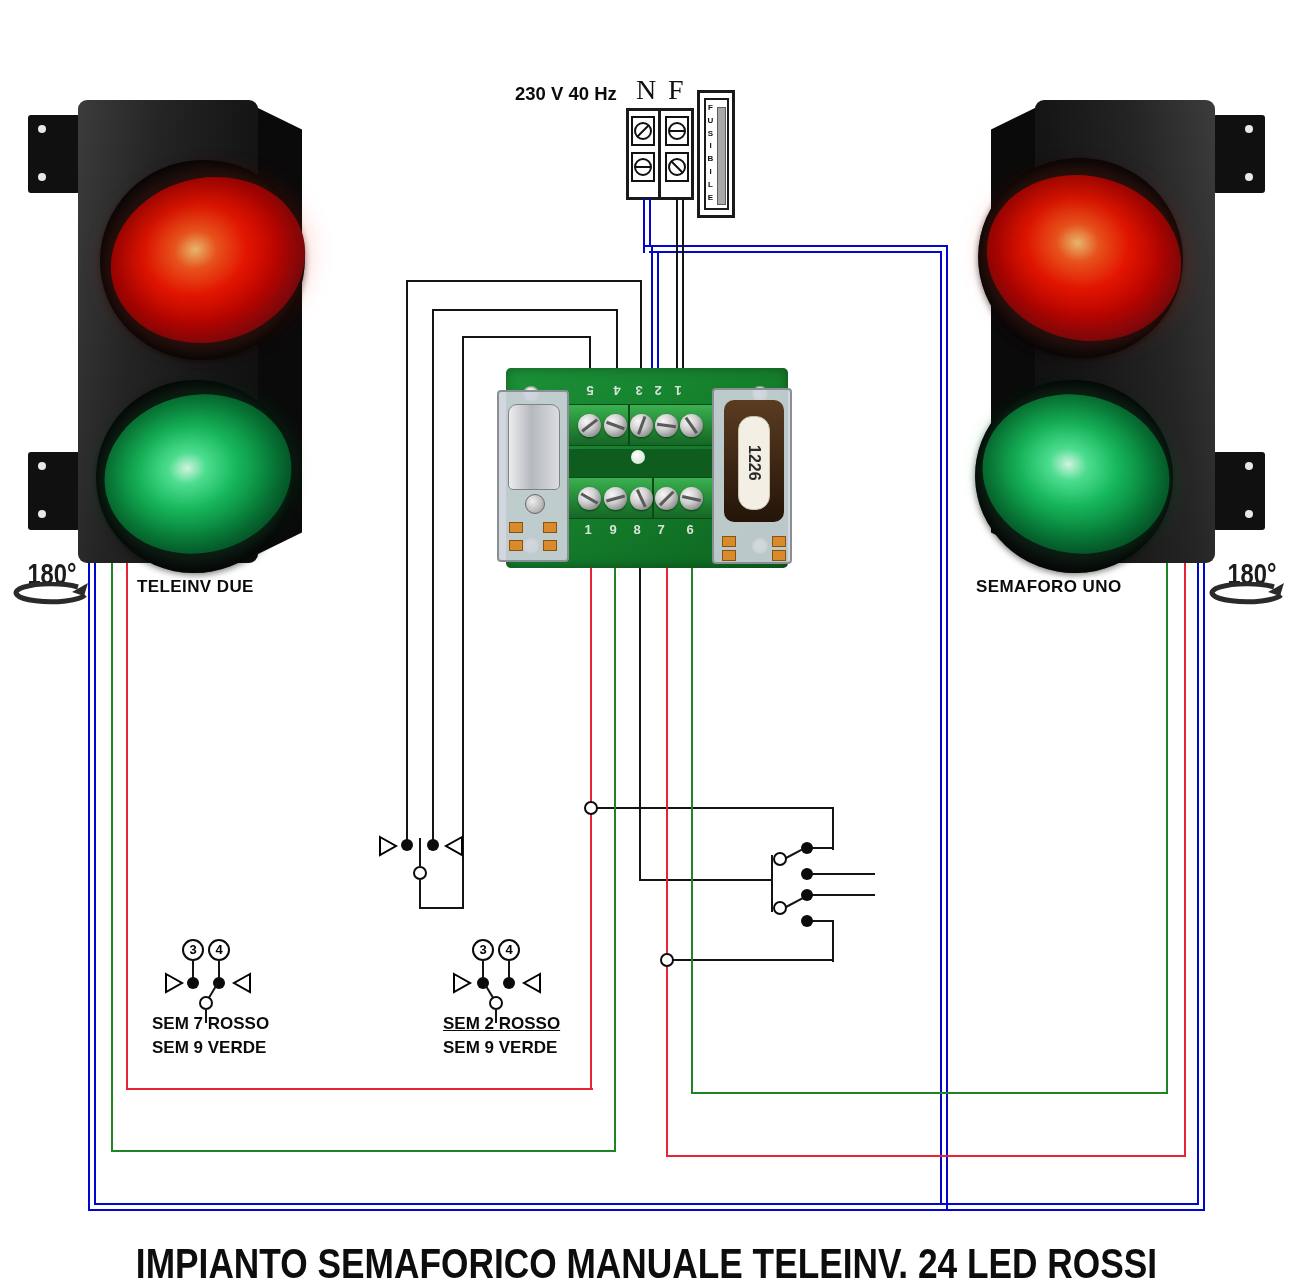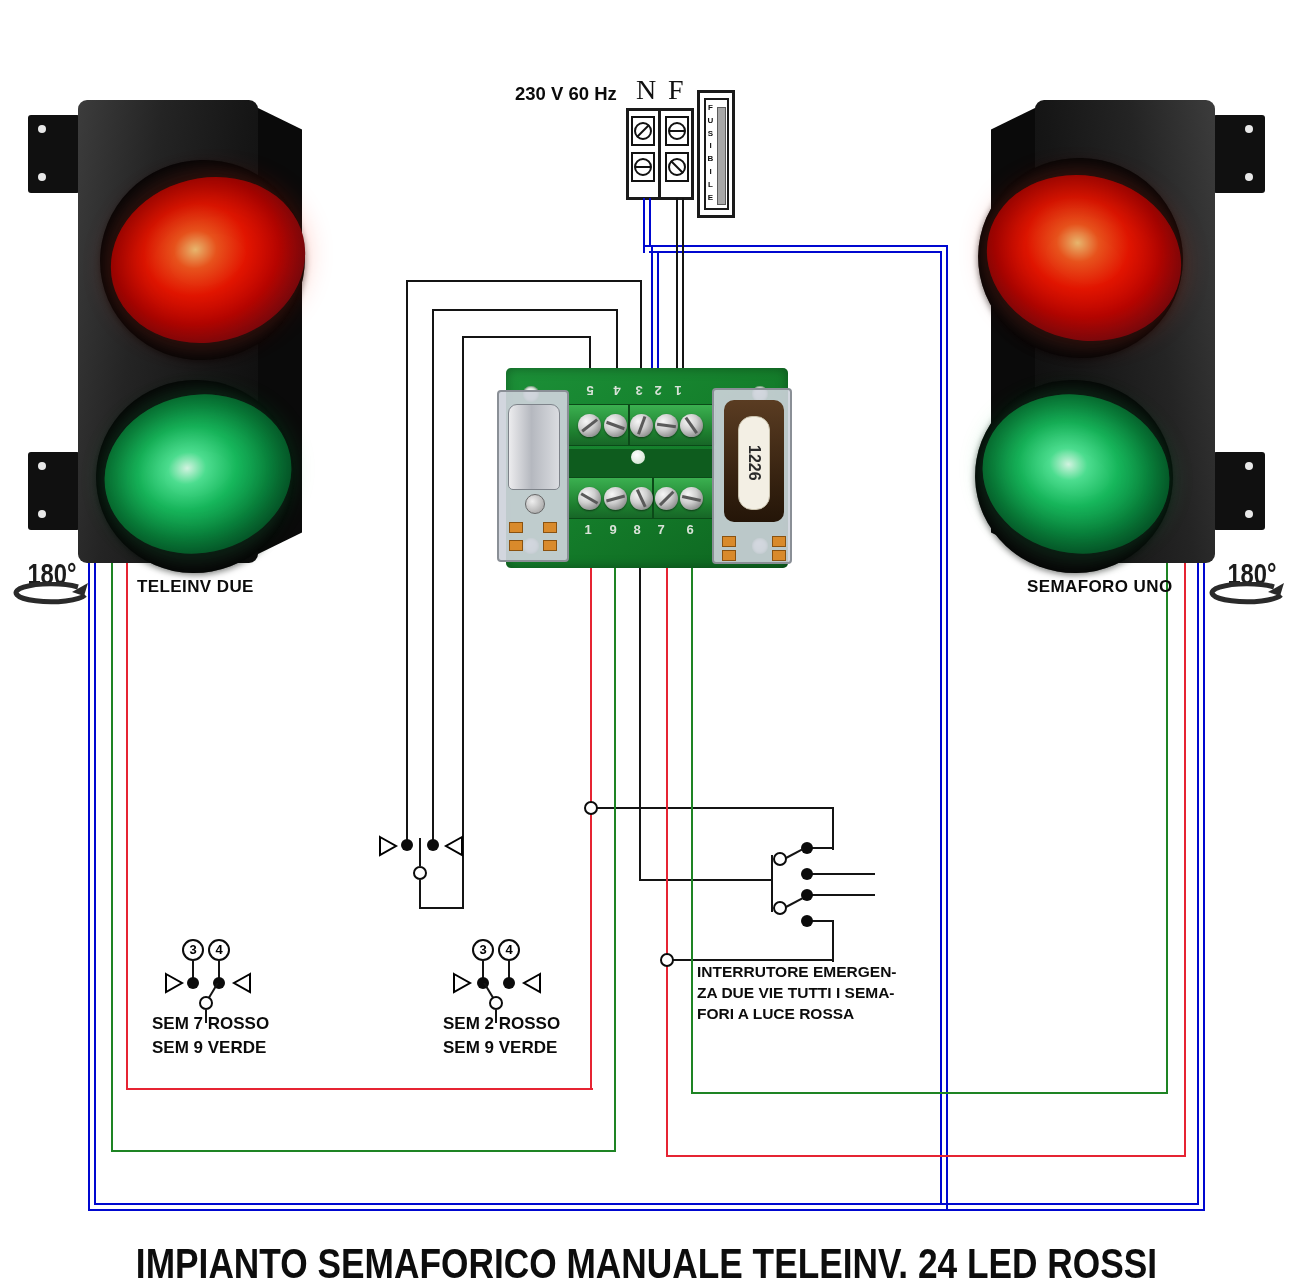--- a/index.html
+++ b/index.html
@@ -88,21 +88,21 @@
   .sem-lab{position:absolute;font-weight:bold;font-size:17px;letter-spacing:.4px;color:#0b0b0b;}
   .sw-lab{position:absolute;font-weight:bold;font-size:17px;color:#0b0b0b;}
   #emg-lab{position:absolute;left:697px;top:961px;font-size:15.5px;font-weight:600;line-height:21px;color:#0b0b0b;}
 </style>
 </head>
 <body>
 
 <div id="canvas">
 
 
-  <div class="txt" style="left:515px;top:83px;font-size:18.5px;font-weight:bold;">230 V 60 Hz</div>
+  <div class="txt" style="left:515px;top:83px;font-size:18.5px;font-weight:bold;">230 V 40 Hz</div>
   <div class="nf-lab" style="left:636px;top:74px;">N</div>
   <div class="nf-lab" style="left:668px;top:74px;">F</div>
 
   <div id="nf-block"></div>
   <div id="nf-div"></div>
   <svg class="abs" style="left:631px;top:116px;" width="24" height="30" viewBox="0 0 24 30">
       <rect x="1" y="1" width="22" height="28" fill="#fff" stroke="#111" stroke-width="2"></rect>
       <circle cx="12" cy="15" r="8" fill="none" stroke="#111" stroke-width="2"></circle>
       <line x1="6" y1="21" x2="18" y2="9" stroke="#111" stroke-width="2"></line>
     </svg>
@@ -299,21 +299,21 @@
       <i class="hole" style="left:32px;top:10px;"></i>
         <i class="hole" style="left:32px;top:58px;"></i>
       </div>
     <div class="tl-side" style="left:991px;top:107px;clip-path:polygon(100% 0,0 5%,0 95%,100% 100%);"></div>
     <div class="tl-body body-r" style="left:1035px;top:100px;"></div>
     <div class="visor" style="left:978px;top:158px;width:205px;height:200px;transform:rotate(12deg);"></div>
     <div class="lens lens-red" style="left:986px;top:176px;width:196px;height:164px;transform:rotate(14deg);"></div>
     <div class="visor" style="left:975px;top:380px;width:198px;height:193px;transform:rotate(10deg);"></div>
     <div class="lens lens-grn" style="left:982px;top:395px;width:188px;height:158px;transform:rotate(12deg);"></div>
   </div>
-  <div class="sem-lab" style="left:1027px;top:577px;">SEMAFORO UNO</div>
+  <div class="sem-lab" style="left:976px;top:577px;">SEMAFORO UNO</div>
   <div class="rot-txt" style="left:1222px;top:558px;">180°</div>
   <svg class="abs" style="left:1202px;top:582px;" width="86" height="26" viewBox="0 0 86 26" transform="scale(-1,1)" style2="">
     <g transform="translate(86,0) scale(-1,1)">
       <path d="M72,5 A35,9 0 1 0 79,13" fill="none" stroke="#2a2a2a" stroke-width="5"></path>
       <polygon points="66,10 82,1 78,14" fill="#2a2a2a"></polygon>
     </g>
   </svg>
 
   <svg class="tri" style="left:377px;top:835px;" width="22" height="22" viewBox="0 0 22 22">
       <polygon points="3,2 19,11 3,20" fill="#fff" stroke="#000" stroke-width="2"></polygon>
@@ -352,36 +352,31 @@
       <polygon points="3,2 19,11 3,20" fill="#fff" stroke="#000" stroke-width="2"></polygon>
     </svg>
   <svg class="tri" style="left:521px;top:972px;" width="22" height="22" viewBox="0 0 22 22">
       <polygon points="19,2 3,11 19,20" fill="#fff" stroke="#000" stroke-width="2"></polygon>
     </svg>
   <div class="dot" style="left:477px;top:977px;"></div>
   <div class="dot" style="left:503px;top:977px;"></div>
   <div class="lever" style="left:495px;top:1000px;width:21px;transform:rotate(-121deg);"></div>
   <div class="ocirc" style="left:489px;top:996px;"></div>
   <div class="w wv blk" style="left:495px;top:1010px;height:13px;"></div>
-  <div class="sw-lab" style="left:443px;top:1014px;">SEM 2 ROSSO</div>
+  <div class="sw-lab" style="left:443px;top:1014px;text-decoration:underline;">SEM 2 ROSSO</div>
   <div class="sw-lab" style="left:443px;top:1038px;">SEM 9 VERDE</div>
 
   <div class="ocirc" style="left:584px;top:801px;"></div>
   <div class="ocirc" style="left:660px;top:953px;"></div>
   <div class="dot" style="left:801px;top:842px;"></div>
   <div class="dot" style="left:801px;top:868px;"></div>
   <div class="dot" style="left:801px;top:889px;"></div>
   <div class="dot" style="left:801px;top:915px;"></div>
   <div class="lever" style="left:786px;top:857px;width:19px;transform:rotate(-28deg);"></div>
   <div class="lever" style="left:786px;top:906px;width:19px;transform:rotate(-28deg);"></div>
   <div class="ocirc" style="left:773px;top:852px;"></div>
   <div class="ocirc" style="left:773px;top:901px;"></div>
-  <div id="emg-lab">
-    <div>INTERRUTORE EMERGEN-</div>
-    <div>ZA DUE VIE TUTTI I  SEMA-</div>
-    <div>FORI A LUCE ROSSA</div>
-  </div>
 
   <div id="footer">
     <span>IMPIANTO SEMAFORICO MANUALE TELEINV. 24 LED ROSSI VERDI 230 V 3W</span>
   </div>
 
 </div>
 
 </body></html>

